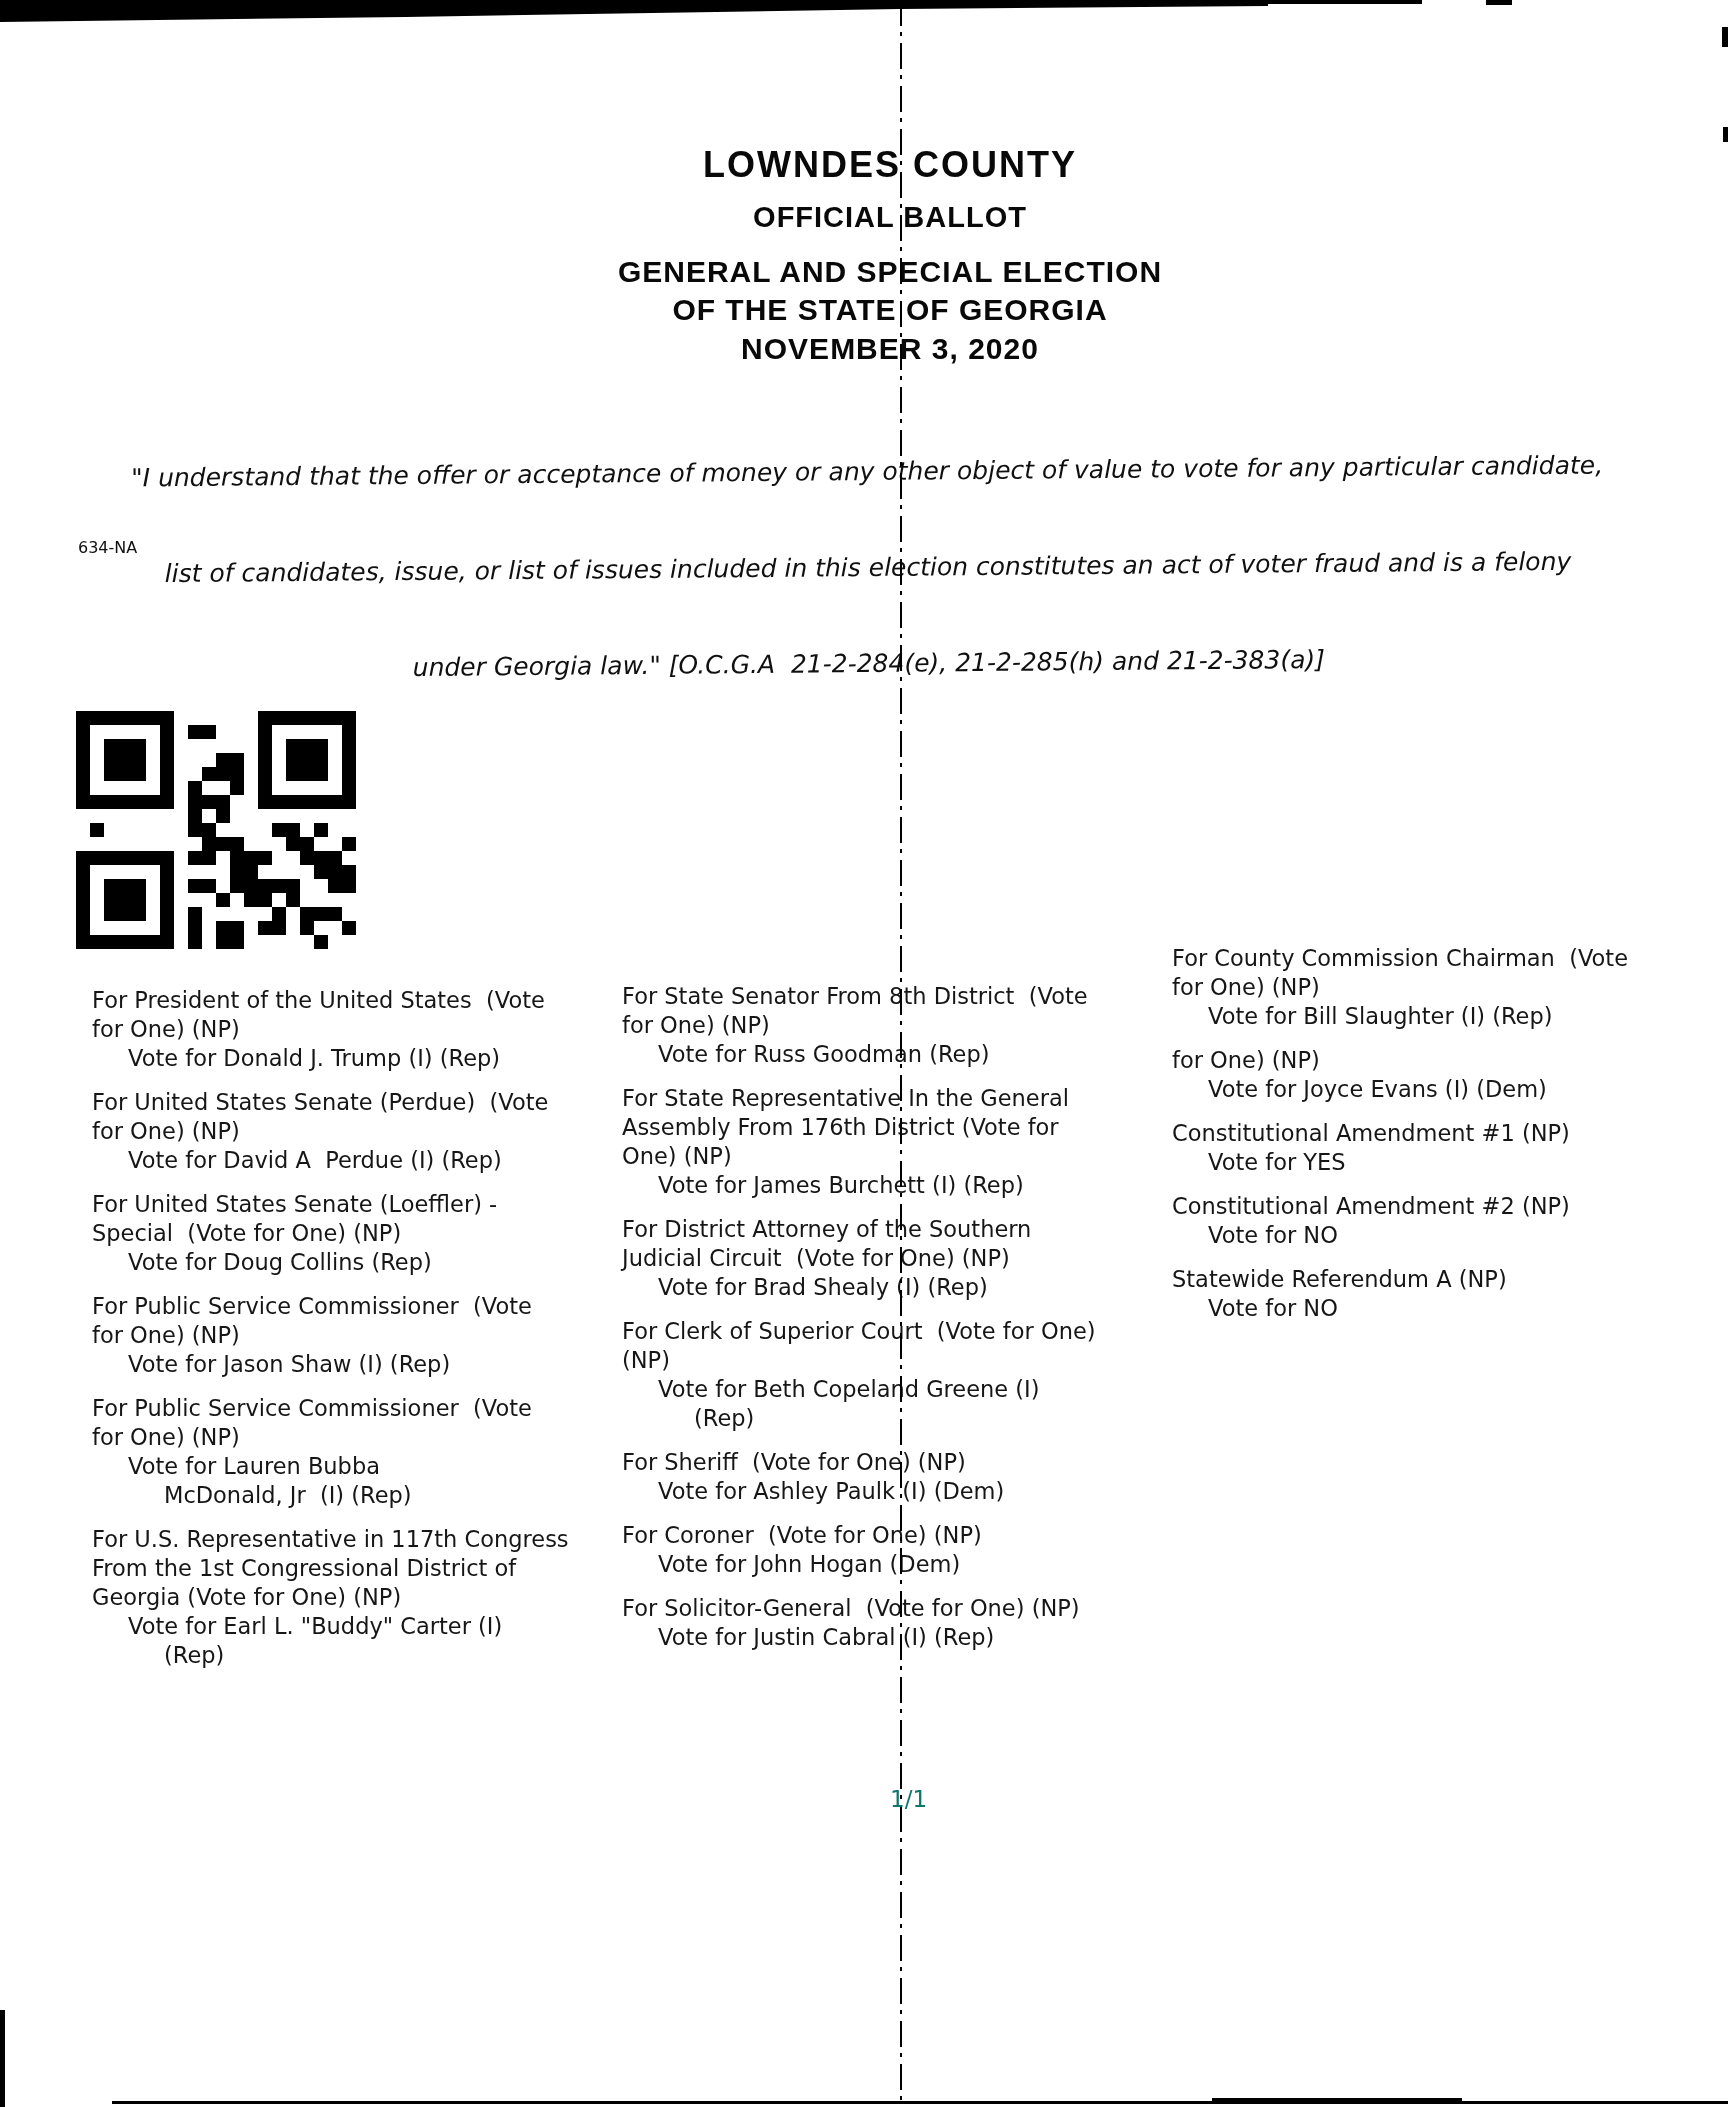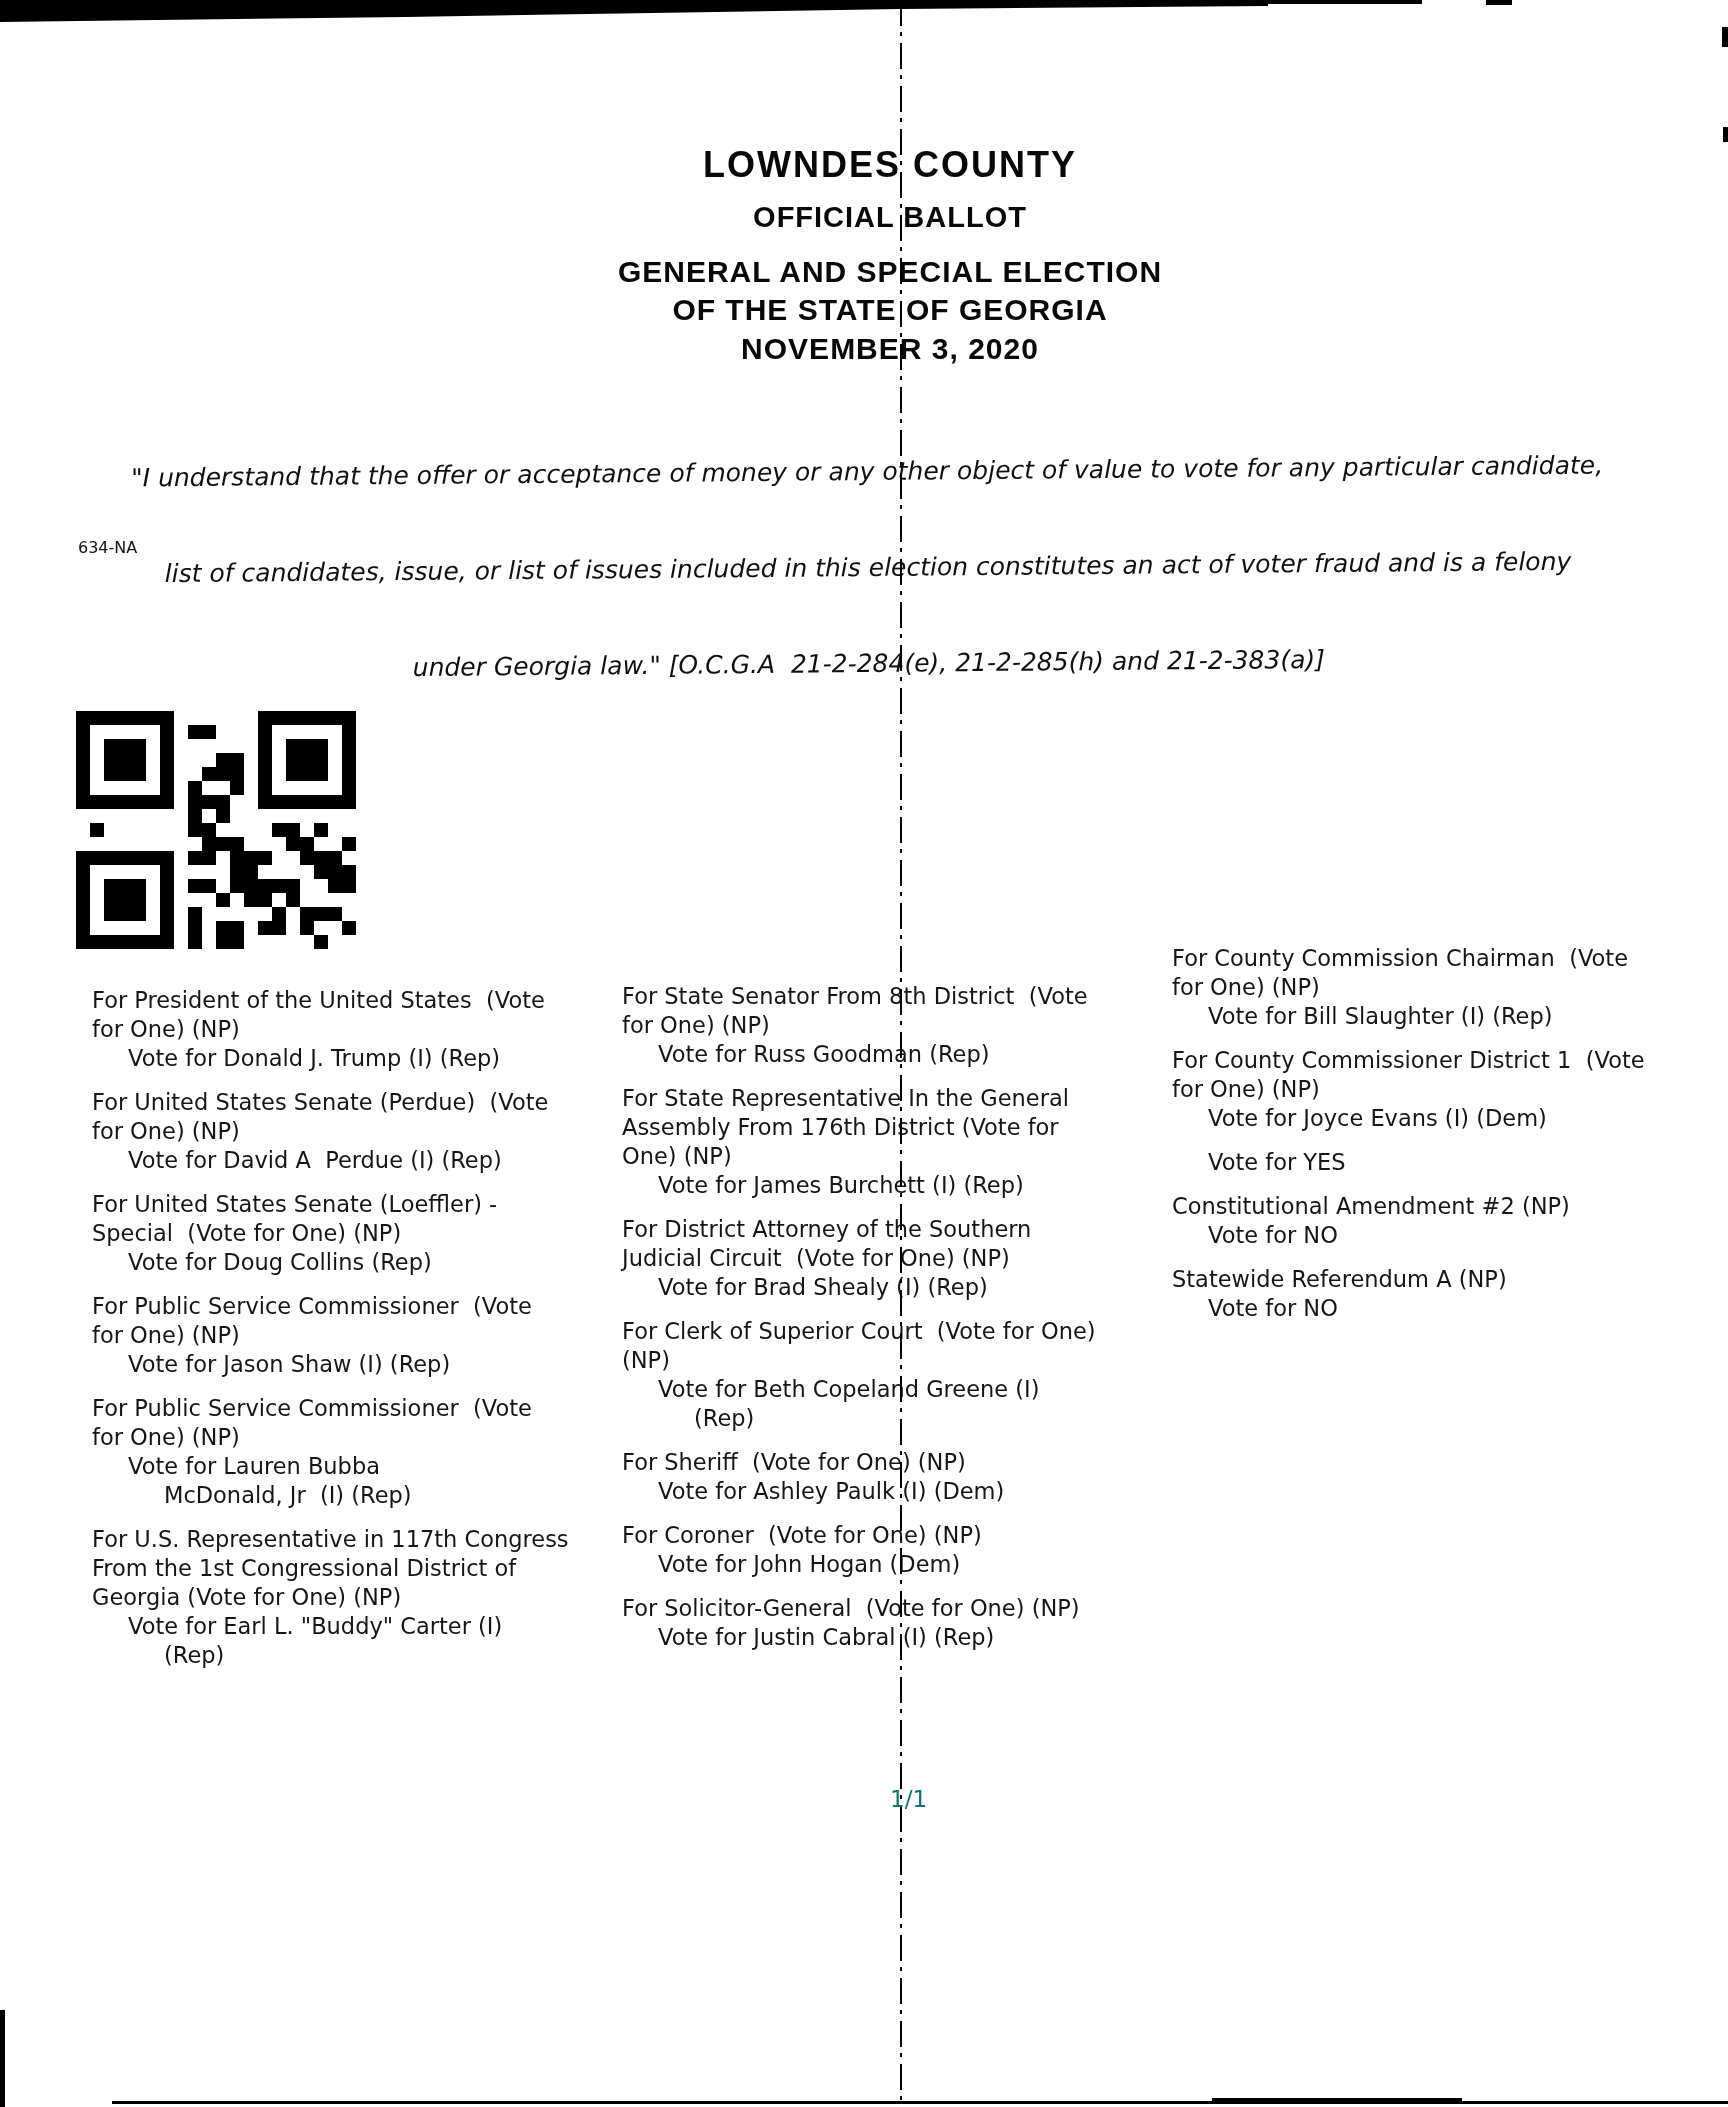--- a/index.html
+++ b/index.html
@@ -234,25 +234,25 @@
         <div class="line ind1">Vote for Justin Cabral (I) (Rep)</div>
       </div>
     </div>
   <div class="contest-col" id="col-3">
       <div class="contest">
         <div class="line ind0">For County Commission Chairman  (Vote</div>
         <div class="line ind0">for One) (NP)</div>
         <div class="line ind1">Vote for Bill Slaughter (I) (Rep)</div>
       </div>
       <div class="contest">
-        <div class="line ind0">For County Commissioner District 1  (Vote</div>
         <div class="line ind0">for One) (NP)</div>
         <div class="line ind1">Vote for Joyce Evans (I) (Dem)</div>
       </div>
       <div class="contest">
+        <div class="line ind0">Constitutional Amendment #1 (NP)</div>
         <div class="line ind1">Vote for YES</div>
       </div>
       <div class="contest">
         <div class="line ind0">Constitutional Amendment #2 (NP)</div>
         <div class="line ind1">Vote for NO</div>
       </div>
       <div class="contest">
         <div class="line ind0">Statewide Referendum A (NP)</div>
         <div class="line ind1">Vote for NO</div>
       </div>

